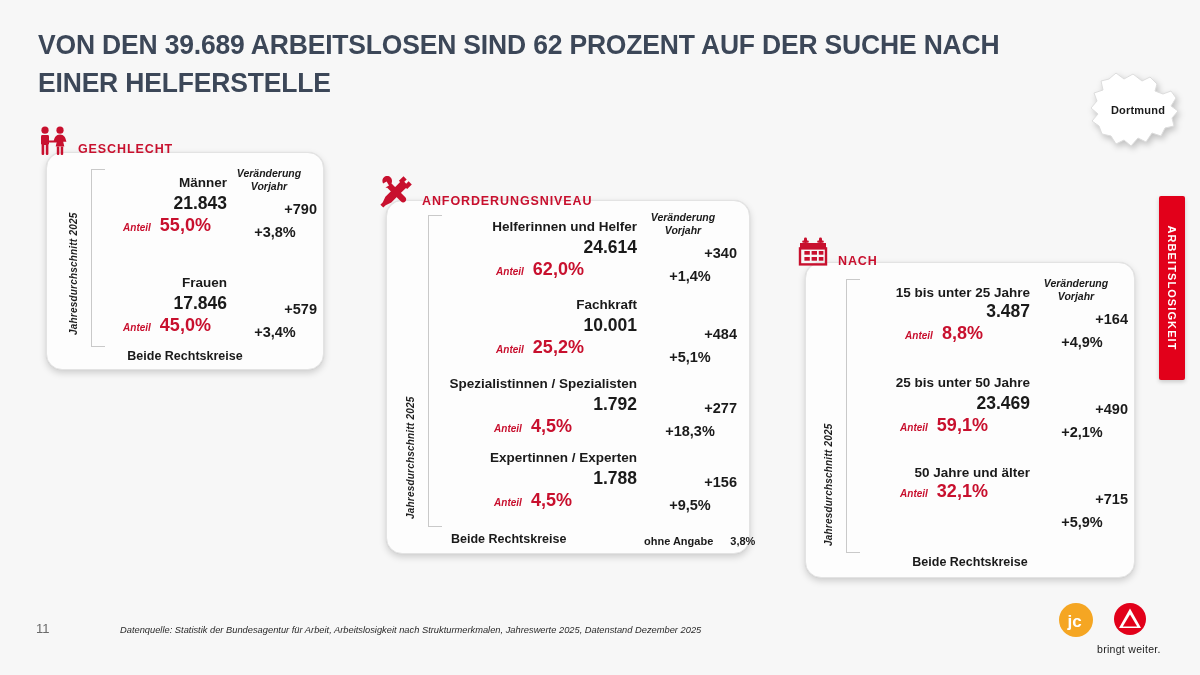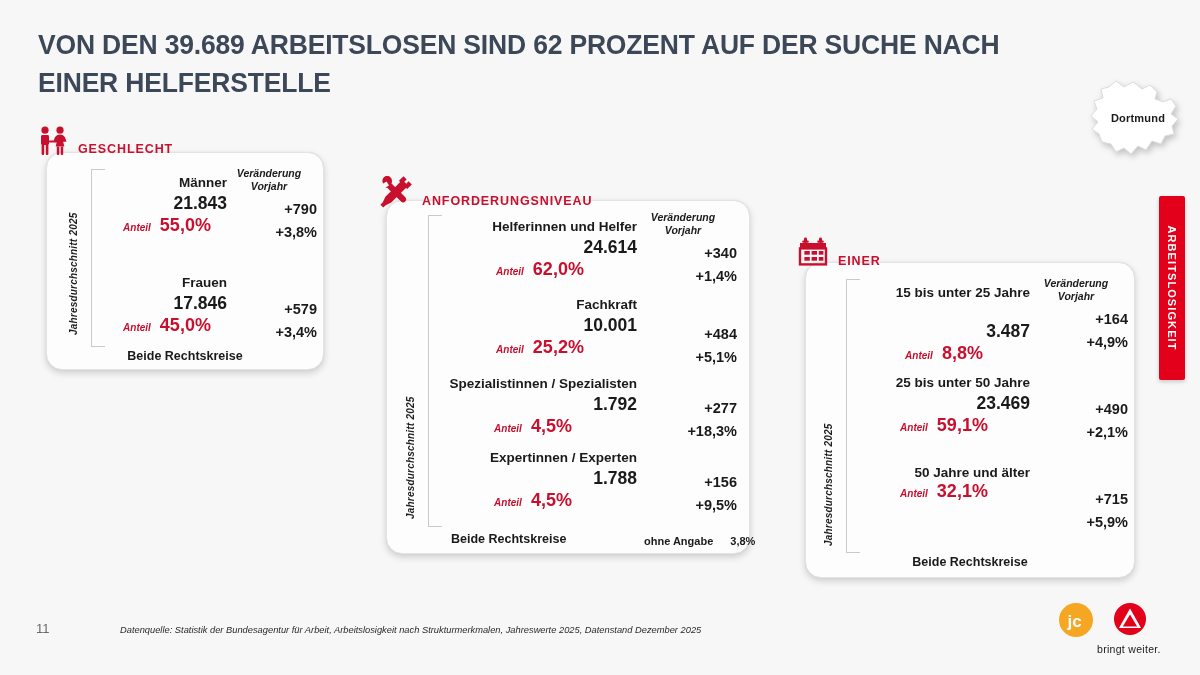--- a/index.html
+++ b/index.html
@@ -14,21 +14,21 @@
   
   .page-title {
     position: absolute; left: 38px; top: 26px; width: 1060px;
     font-size: 28.5px; font-weight: bold; letter-spacing: -0.2px;
     line-height: 1.32; color: #3c4758;
     text-transform: uppercase;
     transform: scaleX(0.93); transform-origin: left top;
   }
 
   
-  .map-wrap { position: absolute; left: 1086px; top: 72px; width: 104px; height: 92px; }
+  .map-wrap { position: absolute; left: 1086px; top: 64px; width: 104px; height: 92px; }
   .map-wrap svg { display: block; width: 104px; height: 92px;
     filter: drop-shadow(2px 3px 3px rgba(0,0,0,0.22)); }
   .map-label {
     position: absolute; left: 0; top: 40px; width: 104px; text-align: center;
     font-size: 11px; font-weight: bold; color: #1a1a1a; letter-spacing: 0.2px;
   }
 
   
   .sec-head { position: absolute; display: flex; align-items: flex-end; gap: 8px; z-index: 5; }
   .sec-head .cap {
@@ -82,21 +82,21 @@
   }
 
   
   .chg-head {
     position: absolute; text-align: center;
     font-size: 10.5px; font-style: italic; font-weight: bold; color: #1a1a1a;
     line-height: 1.28; white-space: nowrap;
   }
   .chg { position: absolute; text-align: right; white-space: nowrap; }
   .chg .c-abs { font-size: 14.5px; font-weight: bold; color: #1a1a1a; }
-  .chg .c-pct { font-size: 14.5px; font-weight: bold; color: #1a1a1a; }
+  .chg .c-pct { font-size: 14.5px; font-weight: bold; color: #1a1a1a; text-align: center; }
 
   .card-foot {
     position: absolute; font-size: 12.5px; font-weight: bold; color: #1a1a1a;
     white-space: nowrap;
   }
   .no-info { position: absolute; white-space: nowrap; font-size: 11px; font-weight: bold; color: #1a1a1a; }
   .no-info .ni-val { margin-left: 14px; }
 
   
   .side-tab {
@@ -294,36 +294,36 @@
         <rect x="2" y="7" width="26" height="5.4"></rect>
         <rect x="2" y="12.4" width="26" height="16" fill="none" stroke="#c8102e" stroke-width="2.4"></rect>
         <rect x="6.4" y="15" width="5.4" height="3.7"></rect>
         <rect x="13.6" y="15" width="5.4" height="3.7"></rect>
         <rect x="20.8" y="15" width="4.6" height="3.7"></rect>
         <rect x="6.4" y="21" width="5.4" height="3.7"></rect>
         <rect x="13.6" y="21" width="5.4" height="3.7"></rect>
         <rect x="20.8" y="21" width="4.6" height="3.7"></rect>
       </g>
     </svg>
-    <span class="cap">EINER</span>
+    <span class="cap">NACH</span>
   </div>
 
   <div class="card" style="left:805px; top:262px; width:330px; height:316px;">
     <div class="card-inner">
       <div class="axis-label" style="left:17px; top:283px;">Jahresdurchschnitt 2025</div>
       <div class="bracket" style="left:40px; top:16px; height:274px;"></div>
 
       <div class="chg-head" style="left:218px; top:14px; width:104px;">
         <div>Veränderung</div>
         <div>Vorjahr</div>
       </div>
 
       <div class="grp" style="left:52px; top:22px; width:172px;">
         <div class="g-name">15 bis unter 25 Jahre</div>
-        <div class="r-abs" style="margin-top:21px;">3.487</div>
+        <div class="r-abs" style="margin-top:1px;">3.487</div>
         <div class="row" style="margin-top:1px;">
           <span class="r-anteil-lbl">Anteil</span>
           <span class="r-anteil-val">8,8%</span>
         </div>
       </div>
       <div class="chg" style="left:230px; top:48px; width:92px;">
         <div class="c-abs">+164</div>
         <div class="c-pct" style="margin-top:7px;">+4,9%</div>
       </div>
 

